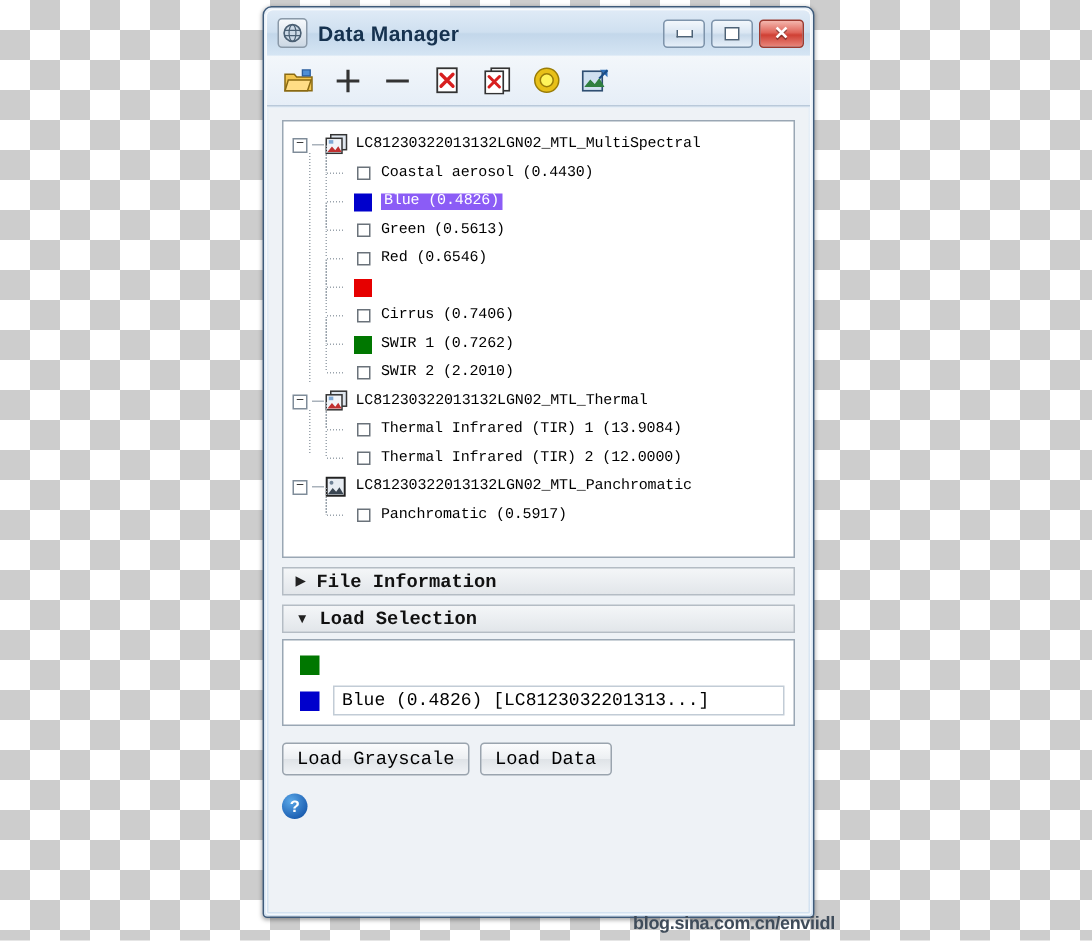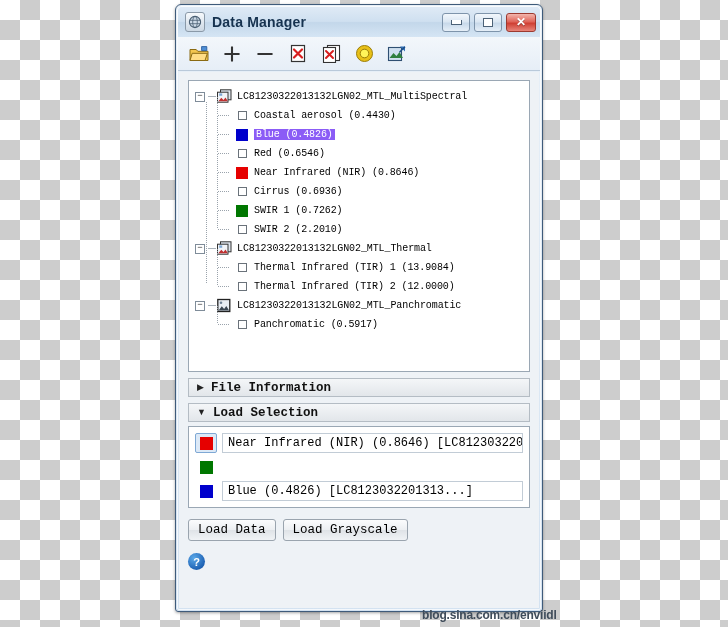--- a/index.html
+++ b/index.html
@@ -301,37 +301,41 @@
           <span class="swatch empty"></span>
           <span class="node-label">Coastal aerosol  (0.4430)</span>
         </div>
 
         <div class="tree-row sel">
           <span class="elbow"></span>
           <span class="swatch" style="background:#0000CC"></span>
           <span class="node-label">Blue  (0.4826)</span>
         </div>
 
+        <div class="tree-row">
+          <span class="elbow"></span>
+          <span class="swatch empty"></span>
+          <span class="node-label">Green  (0.5613)</span>
+        </div>
 
         <div class="tree-row">
           <span class="elbow"></span>
           <span class="swatch empty"></span>
           <span class="node-label">Red  (0.6546)</span>
         </div>
 
         <div class="tree-row">
           <span class="elbow"></span>
           <span class="swatch" style="background:#E60000"></span>
-          <span class="node-label">Near Infrared (NIR)  (0.8646)</span>
-        </div>
-
-        <div class="tree-row">
-          <span class="elbow"></span>
-          <span class="swatch empty"></span>
-          <span class="node-label">Cirrus  (0.6936)</span>
+        </div>
+
+        <div class="tree-row">
+          <span class="elbow"></span>
+          <span class="swatch empty"></span>
+          <span class="node-label">Cirrus  (0.7406)</span>
         </div>
 
         <div class="tree-row">
           <span class="elbow"></span>
           <span class="swatch" style="background:#007700"></span>
           <span class="node-label">SWIR 1  (0.7262)</span>
         </div>
 
         <div class="tree-row">
           <span class="elbow last"></span>
@@ -394,41 +398,35 @@
       <span class="acc-title">File Information</span>
     </div>
 
     <div class="acc">
       <span class="acc-arrow">▼</span>
       <span class="acc-title">Load Selection</span>
     </div>
 
     <div class="bandlist">
       <div class="band-row">
-        <span class="band-sw-wrap active">
-          <span class="band-sw" style="background:#E60000"></span>
-        </span>
-        <span class="band-text">Near Infrared (NIR)  (0.8646)  [LC812303220</span>
-      </div>
-      <div class="band-row">
         <span class="band-sw-wrap">
           <span class="band-sw" style="background:#007700"></span>
         </span>
       </div>
       <div class="band-row">
         <span class="band-sw-wrap">
           <span class="band-sw" style="background:#0000CC"></span>
         </span>
         <span class="band-text">Blue  (0.4826)  [LC8123032201313...]</span>
       </div>
     </div>
 
     <div class="btnrow">
+      <button class="btn">Load Grayscale</button>
       <button class="btn">Load Data</button>
-      <button class="btn">Load Grayscale</button>
     </div>
 
     <div class="helprow">
       <span class="help-icon">?</span>
     </div>
 
   </div>
  </div>
 </div>
 

